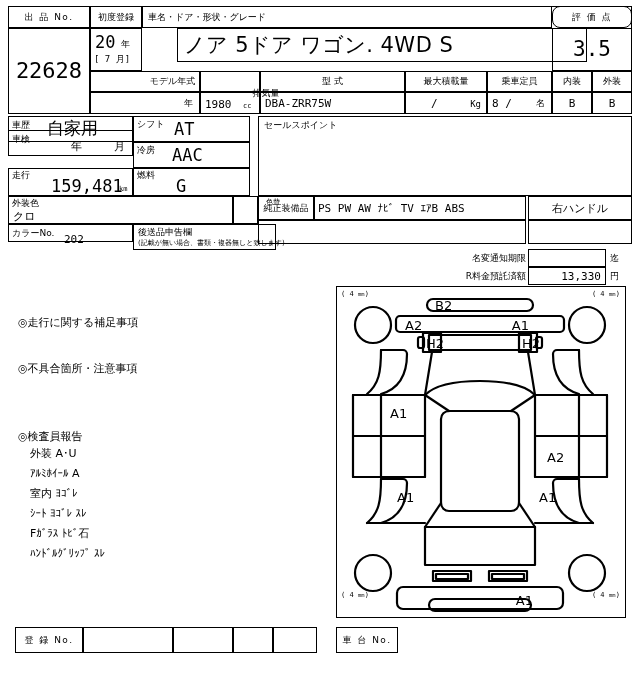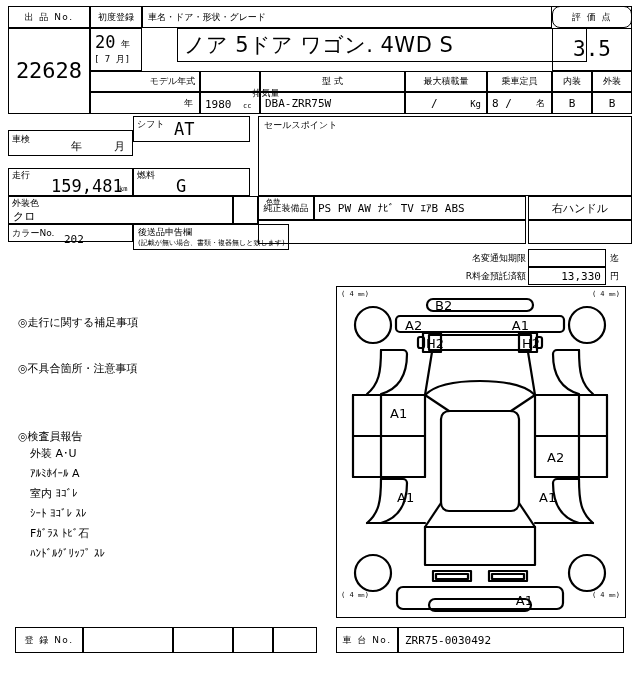--- a/index.html
+++ b/index.html
@@ -130,30 +130,38 @@
   </div>
   <div class="bx" style="left:405px; top:92px; width:82px; height:22px;">
     <div class="lbl t-mid mono" style="left:25px; top:5px;">/</div>
     <div class="lbl t-small mono" style="right:5px; top:7px;">Kg</div>
   </div>
   <div class="bx" style="left:487px; top:92px; width:65px; height:22px;">
     <div class="lbl t-mid mono" style="left:4px; top:5px;">8 /</div>
     <div class="lbl t-small sans" style="right:6px; top:6px;">名</div>
   </div>
 
+  <div class="bx" style="left:8px; top:116px; width:125px; height:26px;">
+    <div class="lbl t-small" style="left:3px; top:4px;">車歴</div>
+    <div class="lbl t-big sans" style="left:38px; top:3px;">自家用</div>
+  </div>
   <div class="bx" style="left:133px; top:116px; width:117px; height:26px;">
     <div class="lbl t-small" style="left:3px; top:3px;">シフト</div>
     <div class="lbl t-big mono" style="left:40px; top:4px;">AT</div>
   </div>
 
   <div class="bx" style="left:8px; top:130px; width:125px; height:26px;">
     <div class="lbl t-small" style="left:3px; top:4px;">車検</div>
     <div class="lbl t-mid sans" style="left:62px; top:10px;">年</div>
     <div class="lbl t-mid sans" style="left:105px; top:10px;">月</div>
   </div>
+  <div class="bx" style="left:133px; top:142px; width:117px; height:26px;">
+    <div class="lbl t-small" style="left:3px; top:3px;">冷房</div>
+    <div class="lbl t-big mono" style="left:38px; top:4px;">AAC</div>
+  </div>
 
   <div class="bx" style="left:8px; top:168px; width:125px; height:28px;">
     <div class="lbl t-small" style="left:3px; top:2px;">走行</div>
     <div class="lbl t-big mono" style="left:42px; top:9px;">159,481</div>
     <div class="lbl t-tiny mono" style="left:110px; top:17px;">km</div>
   </div>
   <div class="bx" style="left:133px; top:168px; width:117px; height:28px;">
     <div class="lbl t-small" style="left:3px; top:2px;">燃料</div>
     <div class="lbl t-big mono" style="left:42px; top:9px;">G</div>
   </div>
@@ -164,21 +172,21 @@
   </div>
   <div class="bx" style="left:233px; top:196px; width:25px; height:28px;">
     <div class="lbl t-tiny" style="left:2px; top:2px;margin-left:30px;">色替</div>
     <div class="lbl t-small mono" style="left:3px; top:14px;"></div>
   </div>
 
   <div class="bx" style="left:8px; top:224px; width:125px; height:18px;">
     <div class="lbl t-small" style="left:3px; top:4px;">カラーNo.</div>
     <div class="lbl t-mid mono" style="left:55px; top:9px;">202</div>
   </div>
-  <div class="bx" style="left:133px; top:224px; width:156px; height:26px;">
+  <div class="bx" style="left:133px; top:224px; width:143px; height:26px;">
     <div class="lbl t-small" style="left:4px; top:3px;">後送品申告欄</div>
     <div class="lbl t-tiny" style="left:4px; top:15px;">(記載が無い場合、書類・複器無しと致します)</div>
   </div>
 
   <div class="bx" style="left:258px; top:116px; width:374px; height:80px;">
     <div class="lbl t-small" style="left:5px; top:4px;">セールスポイント</div>
     <div class="lbl t-small" style="left:5px; top:20px;"></div>
   </div>
 
   <div class="bx" style="left:258px; top:196px; width:56px; height:24px;">
@@ -317,17 +325,14 @@
     <div class="lbl ctr t-small spaced2" style="left:0; top:0; width:100%; height:100%;">登 録 No.</div>
   </div>
   <div class="bx" style="left:83px; top:627px; width:90px; height:26px;"></div>
   <div class="bx" style="left:173px; top:627px; width:60px; height:26px;"></div>
   <div class="bx" style="left:233px; top:627px; width:40px; height:26px;"></div>
   <div class="bx" style="left:273px; top:627px; width:44px; height:26px;"></div>
 
   <div class="bx" style="left:336px; top:627px; width:62px; height:26px;">
     <div class="lbl ctr t-small spaced2" style="left:0; top:0; width:100%; height:100%;">車 台 No.</div>
   </div>
-  <div class="bx" style="left:398px; top:627px; width:226px; height:26px;">
-    <div class="lbl lft t-mid mono" style="left:6px; top:0; height:100%;">ZRR75-0030492</div>
-  </div>
 
 </div>
 
 </body></html>

